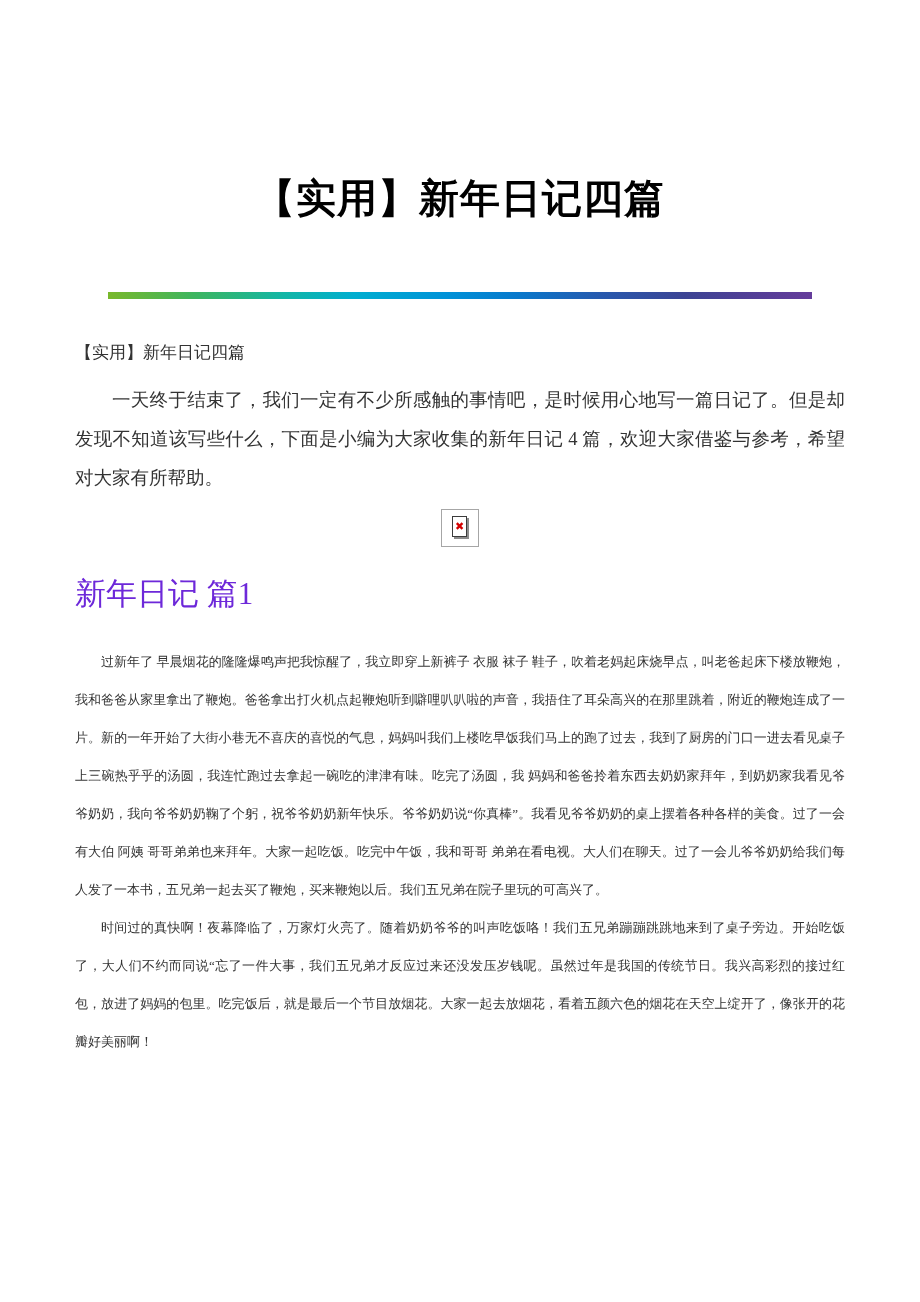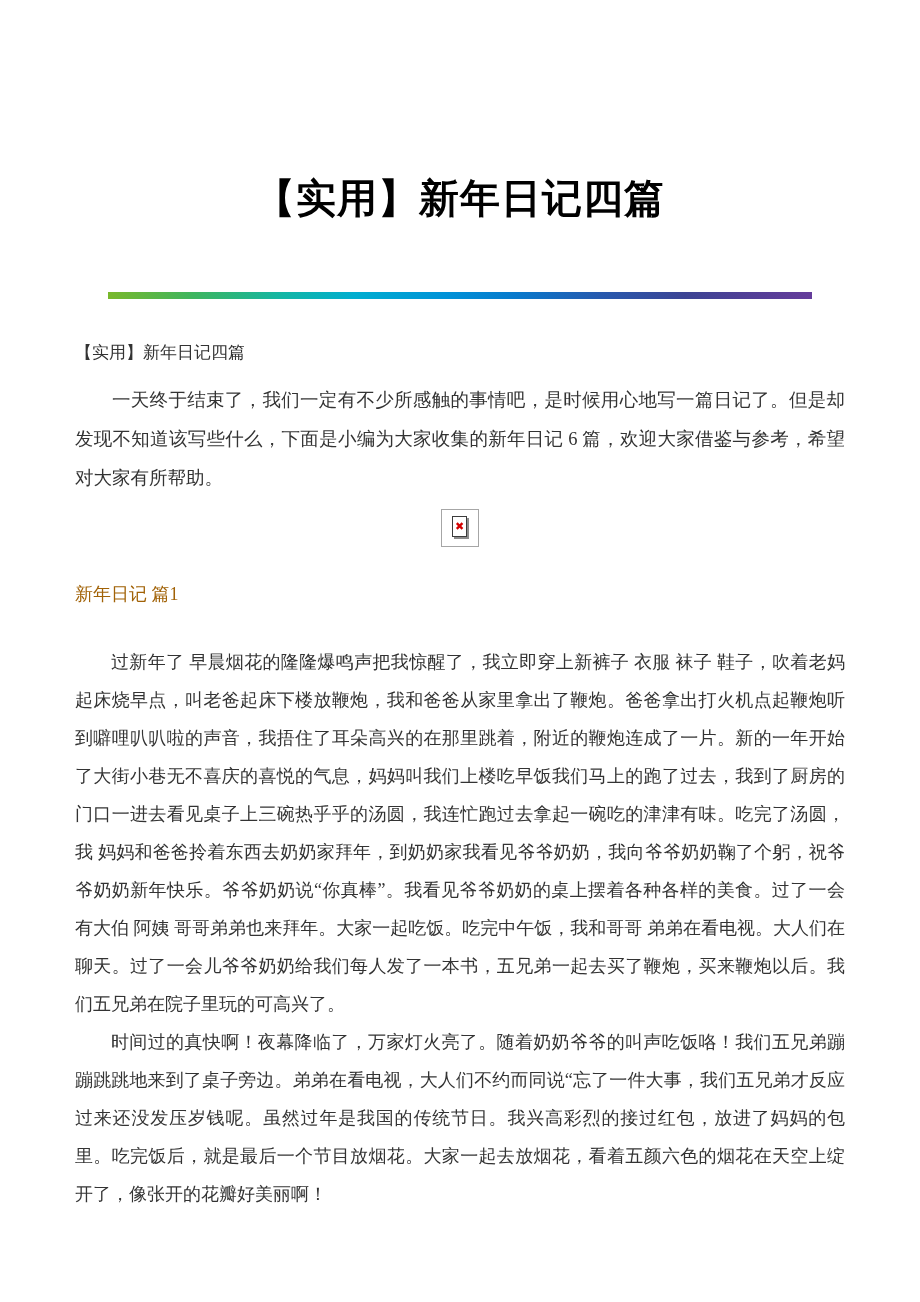--- a/index.html
+++ b/index.html
@@ -79,57 +79,57 @@
   }
   .img-red-x {
     font-family: "DejaVu Sans", "Liberation Sans", sans-serif;
     font-size: 11px;
     font-weight: bold;
     line-height: 1;
     color: #d40000;
   }
   .section-heading {
     margin: 31px 0 0 0;
-    font-size: 18px;
+    font-size: 31px;
     line-height: 32px;
     font-weight: normal;
-    color: #a16207;
+    color: #6d28d9;
   }
   .body-paragraph {
     margin: 0;
-    font-size: 18px;
+    font-size: 13px;
     line-height: 38px;
     text-align: justify;
     text-indent: 2em;
     color: #333333;
   }
   .body-paragraph.first {
     margin-top: 33px;
   }
 </style>
 </head>
 <body>
 
 <div class="page">
 
   <h1 class="doc-title">【实用】新年日记四篇</h1>
 
   <div class="gradient-divider"></div>
 
   <p class="doc-label">【实用】新年日记四篇</p>
 
-  <p class="intro-paragraph">一天终于结束了，我们一定有不少所感触的事情吧，是时候用心地写一篇日记了。但是却发现不知道该写些什么，下面是小编为大家收集的新年日记 6 篇，欢迎大家借鉴与参考，希望对大家有所帮助。</p>
+  <p class="intro-paragraph">一天终于结束了，我们一定有不少所感触的事情吧，是时候用心地写一篇日记了。但是却发现不知道该写些什么，下面是小编为大家收集的新年日记 4 篇，欢迎大家借鉴与参考，希望对大家有所帮助。</p>
 
   <div class="placeholder-wrap">
     <span class="img-placeholder">
       <span class="img-inner-frame">
         <span class="img-red-x">✖</span>
       </span>
     </span>
   </div>
 
   <h2 class="section-heading">新年日记 篇1</h2>
 
   <p class="body-paragraph first">过新年了 早晨烟花的隆隆爆鸣声把我惊醒了，我立即穿上新裤子 衣服 袜子 鞋子，吹着老妈起床烧早点，叫老爸起床下楼放鞭炮，我和爸爸从家里拿出了鞭炮。爸爸拿出打火机点起鞭炮听到噼哩叭叭啦的声音，我捂住了耳朵高兴的在那里跳着，附近的鞭炮连成了一片。新的一年开始了大街小巷无不喜庆的喜悦的气息，妈妈叫我们上楼吃早饭我们马上的跑了过去，我到了厨房的门口一进去看见桌子上三碗热乎乎的汤圆，我连忙跑过去拿起一碗吃的津津有味。吃完了汤圆，我 妈妈和爸爸拎着东西去奶奶家拜年，到奶奶家我看见爷爷奶奶，我向爷爷奶奶鞠了个躬，祝爷爷奶奶新年快乐。爷爷奶奶说“你真棒”。我看见爷爷奶奶的桌上摆着各种各样的美食。过了一会有大伯 阿姨 哥哥弟弟也来拜年。大家一起吃饭。吃完中午饭，我和哥哥 弟弟在看电视。大人们在聊天。过了一会儿爷爷奶奶给我们每人发了一本书，五兄弟一起去买了鞭炮，买来鞭炮以后。我们五兄弟在院子里玩的可高兴了。</p>
 
-  <p class="body-paragraph">时间过的真快啊！夜幕降临了，万家灯火亮了。随着奶奶爷爷的叫声吃饭咯！我们五兄弟蹦蹦跳跳地来到了桌子旁边。弟弟在看电视，大人们不约而同说“忘了一件大事，我们五兄弟才反应过来还没发压岁钱呢。虽然过年是我国的传统节日。我兴高彩烈的接过红包，放进了妈妈的包里。吃完饭后，就是最后一个节目放烟花。大家一起去放烟花，看着五颜六色的烟花在天空上绽开了，像张开的花瓣好美丽啊！</p>
+  <p class="body-paragraph">时间过的真快啊！夜幕降临了，万家灯火亮了。随着奶奶爷爷的叫声吃饭咯！我们五兄弟蹦蹦跳跳地来到了桌子旁边。开始吃饭了，大人们不约而同说“忘了一件大事，我们五兄弟才反应过来还没发压岁钱呢。虽然过年是我国的传统节日。我兴高彩烈的接过红包，放进了妈妈的包里。吃完饭后，就是最后一个节目放烟花。大家一起去放烟花，看着五颜六色的烟花在天空上绽开了，像张开的花瓣好美丽啊！</p>
 
 </div>
 
 </body></html>

